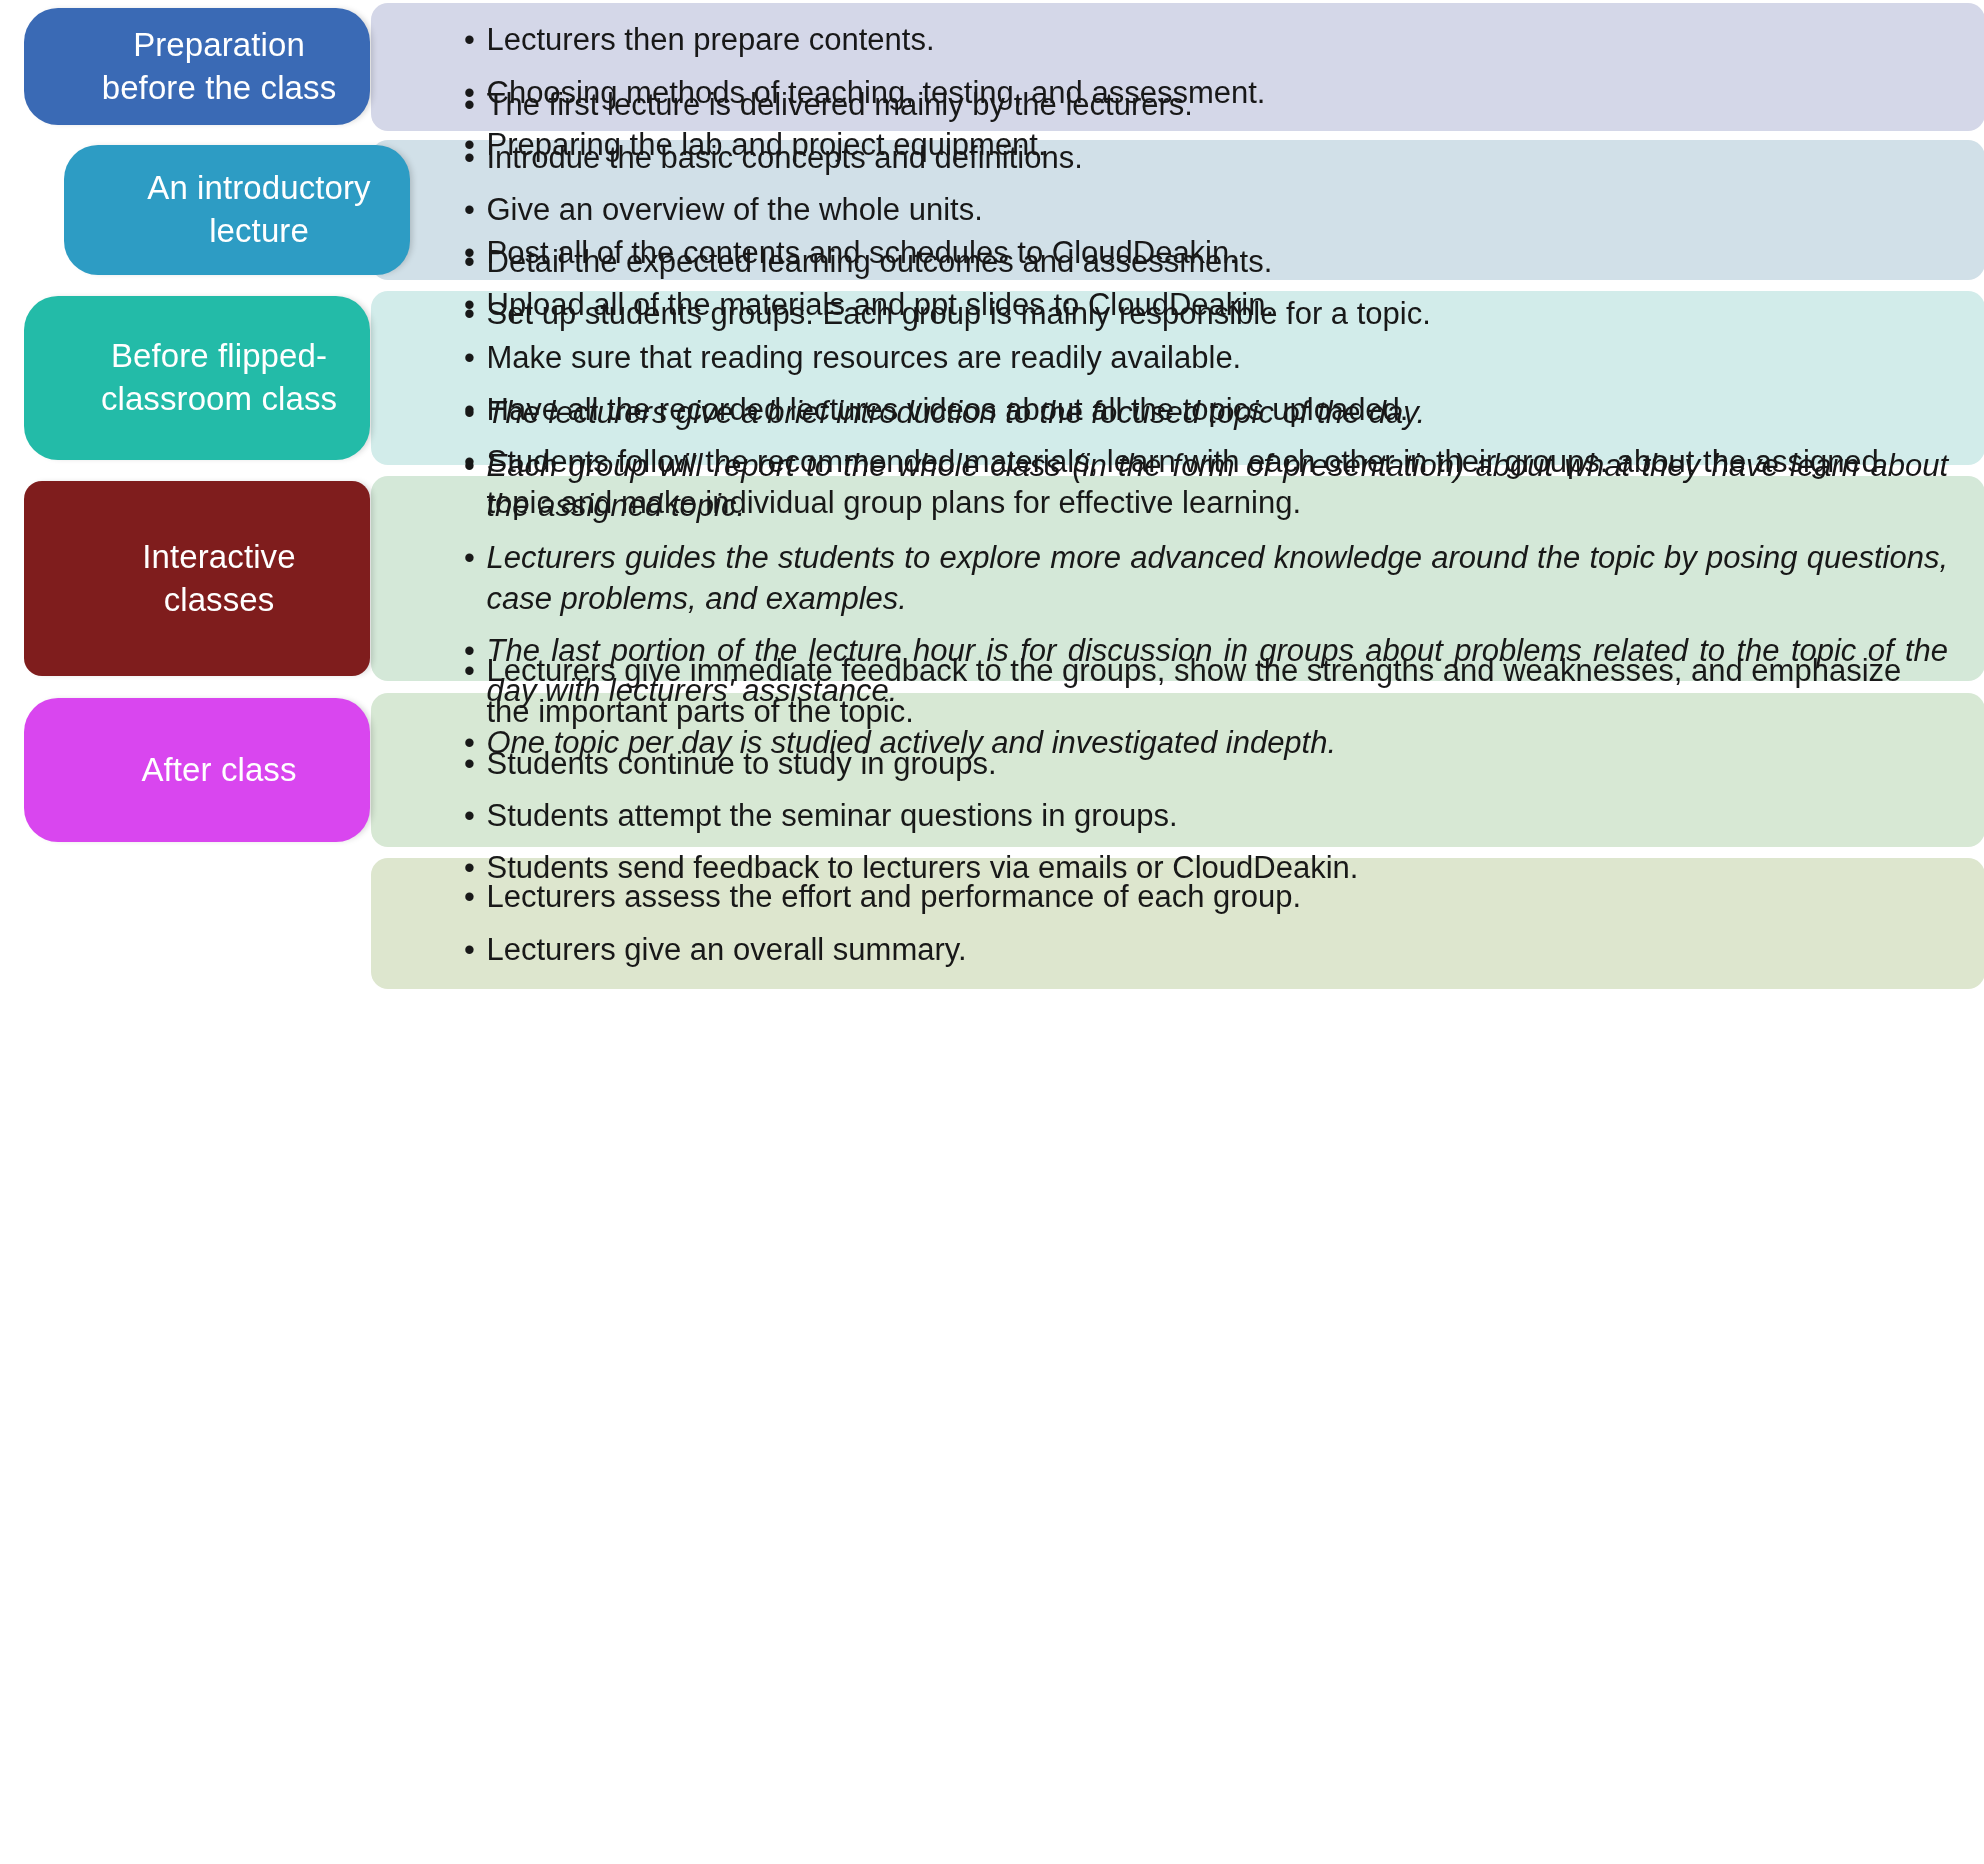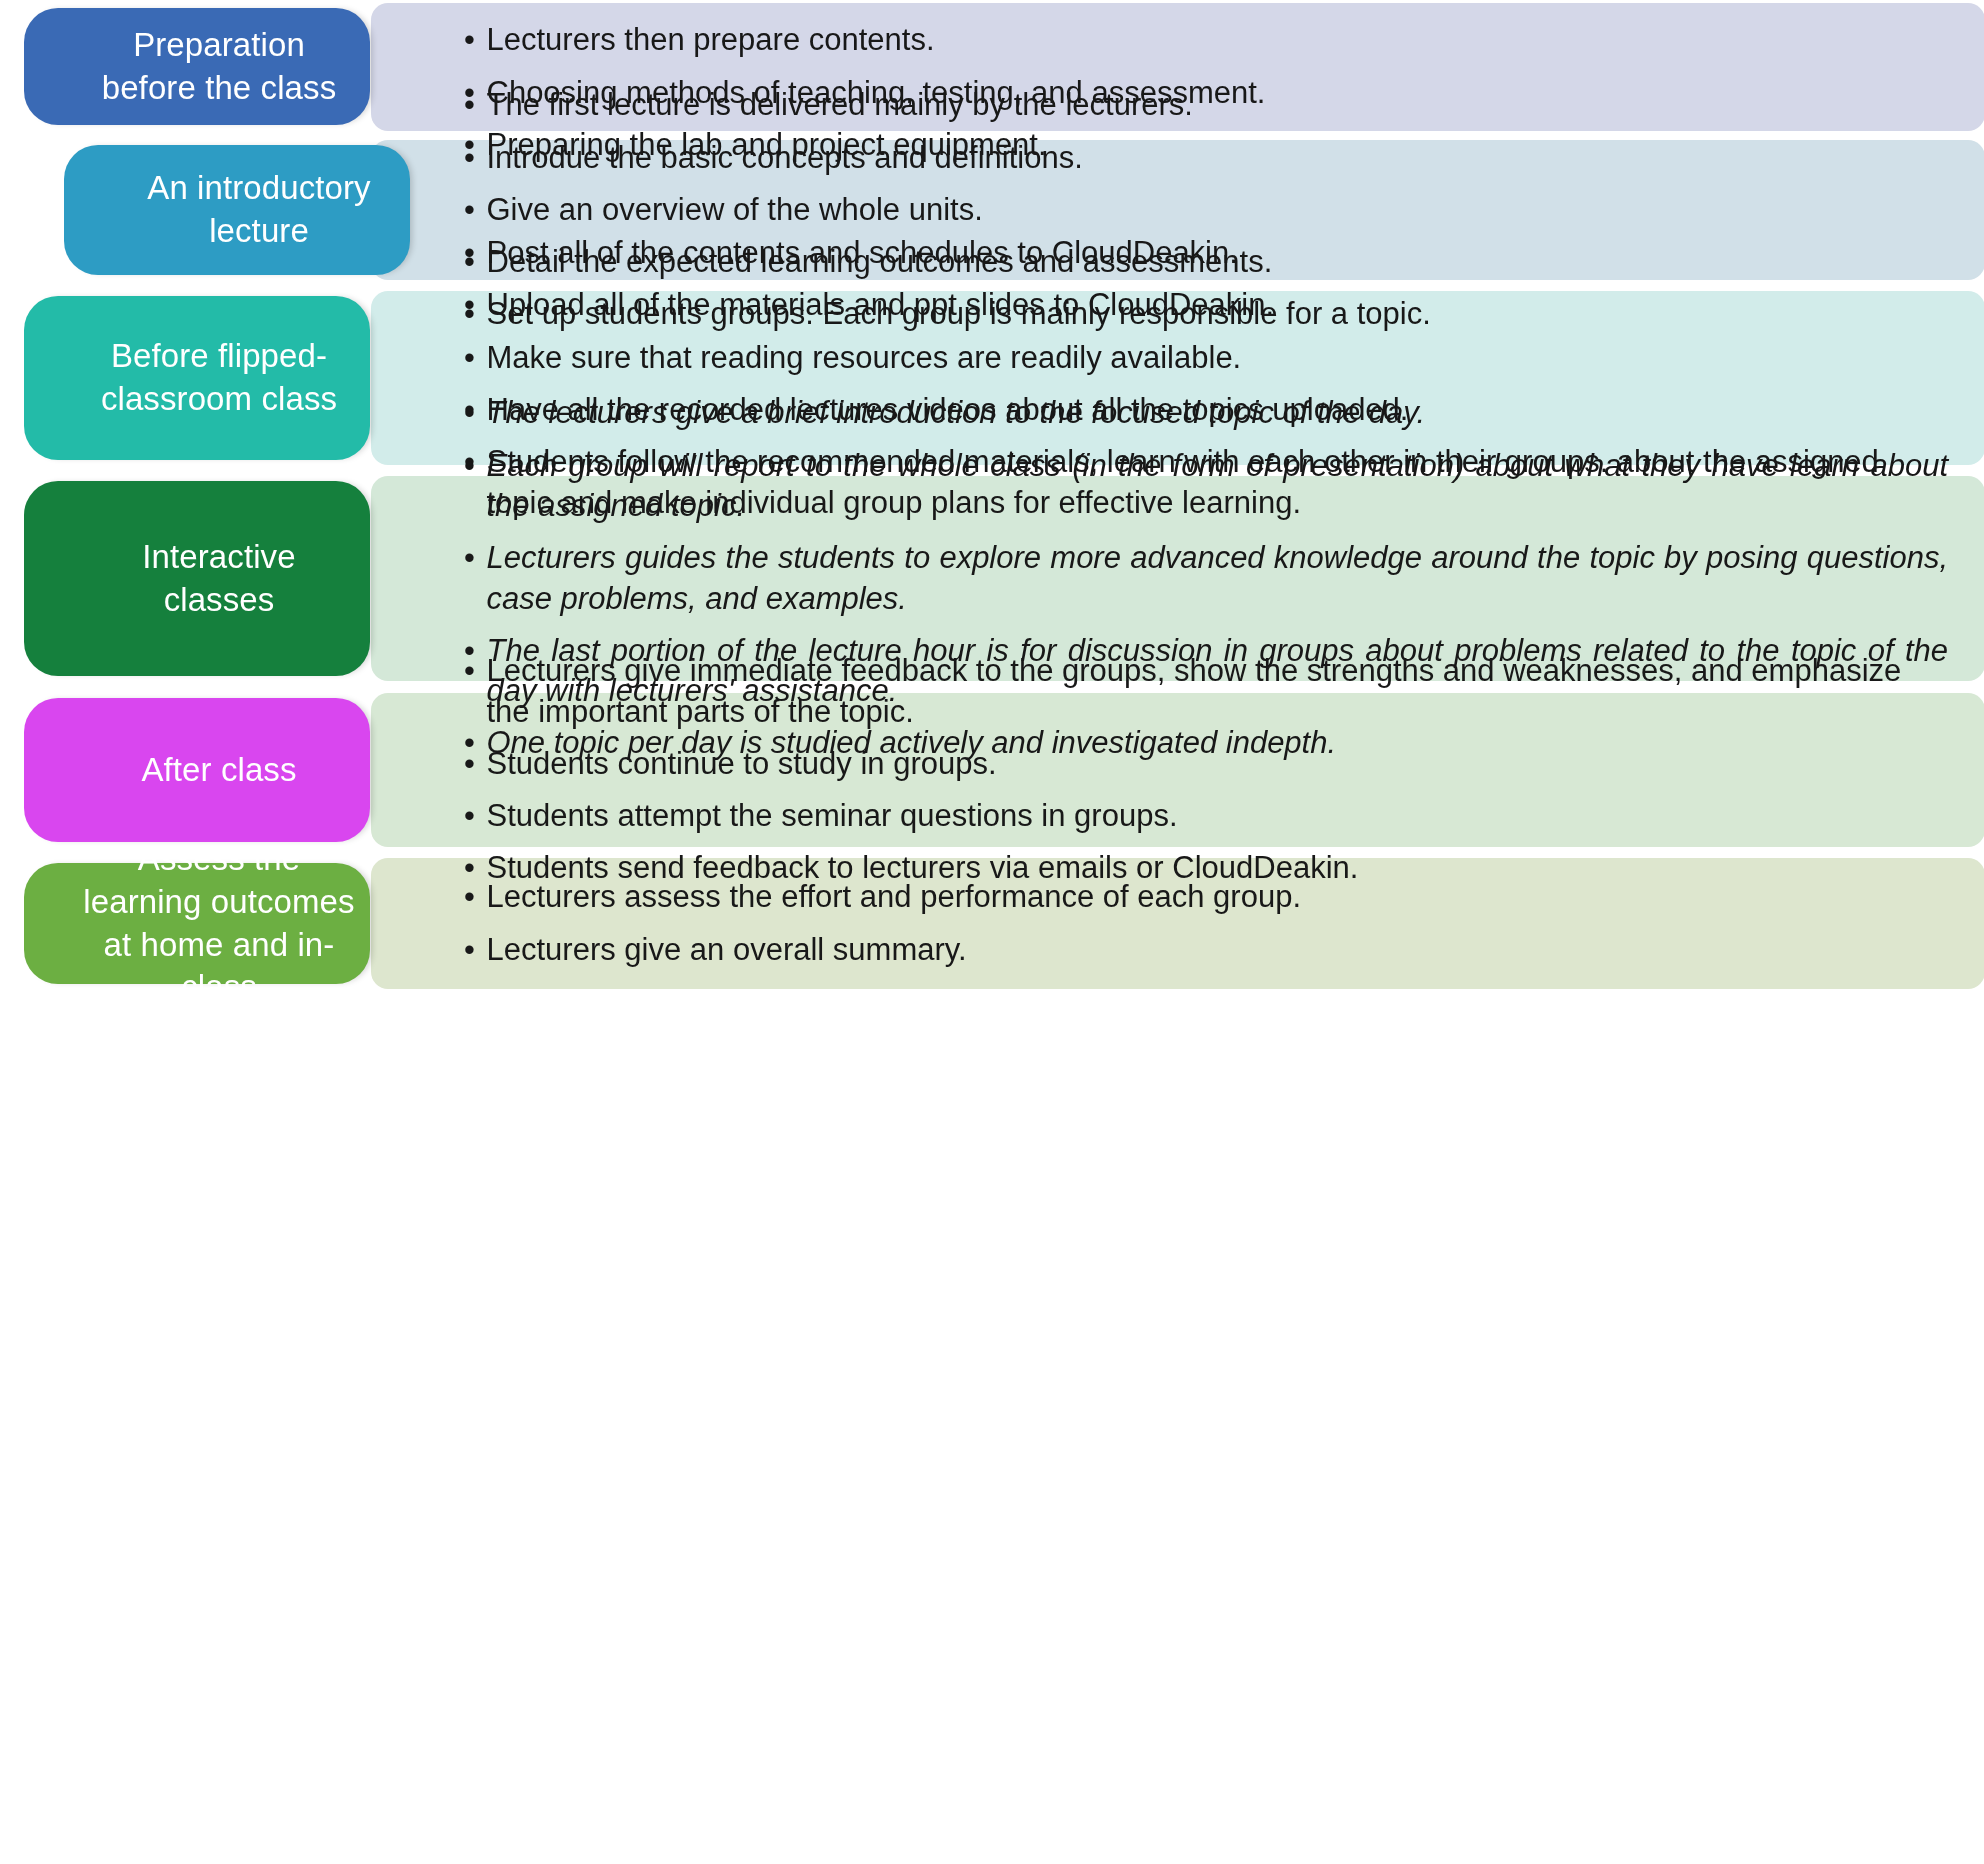--- a/index.html
+++ b/index.html
@@ -141,21 +141,21 @@
         <li><span class="bullet-dot">•</span><span class="txt">Upload all of the materials and ppt slides to CloudDeakin.</span></li>
         <li><span class="bullet-dot">•</span><span class="txt">Make sure that reading resources are readily available.</span></li>
         <li><span class="bullet-dot">•</span><span class="txt">Have all the recorded lectures videos about all the topics uploaded.</span></li>
         <li><span class="bullet-dot">•</span><span class="txt">Students follow the recommended materials, learn with each other in their groups. about the assigned topic and make individual group plans for effective learning.</span></li>
       </ul>
     </div>
   </div>
 
   <div class="row" id="row4">
     <div class="panel" style="background: rgb(212, 232, 216);"></div>
-    <div class="label-box" style="background: #15803d;">
+    <div class="label-box" style="background: #7f1d1d; border-radius: 18px;">
       <div class="label-text">Interactive classes</div>
     </div>
     <div class="bullets">
       <ul class="blist justified">
         <li><span class="bullet-dot">•</span><span class="txt">The lecturers give a brief introduction to the focused topic of the day.</span></li>
         <li><span class="bullet-dot">•</span><span class="txt">Each group will report to the whole class (in the form of presentation) about what they have learn about the assigned topic.</span></li>
         <li><span class="bullet-dot">•</span><span class="txt">Lecturers guides the students to explore more advanced knowledge around the topic by posing questions, case problems, and examples.</span></li>
         <li><span class="bullet-dot">•</span><span class="txt">The last portion of the lecture hour is for discussion in groups about problems related to the topic of the day with lecturers' assistance.</span></li>
         <li><span class="bullet-dot">•</span><span class="txt">One topic per day is studied actively and investigated indepth.</span></li>
       </ul>
@@ -172,23 +172,20 @@
         <li><span class="bullet-dot">•</span><span class="txt">Lecturers give immediate feedback to the groups, show the strengths and weaknesses, and emphasize the important parts of the topic.</span></li>
         <li><span class="bullet-dot">•</span><span class="txt">Students continue to study in groups.</span></li>
         <li><span class="bullet-dot">•</span><span class="txt">Students attempt the seminar questions in groups.</span></li>
         <li><span class="bullet-dot">•</span><span class="txt">Students send feedback to lecturers via emails or CloudDeakin.</span></li>
       </ul>
     </div>
   </div>
 
   <div class="row" id="row6">
     <div class="panel" style="background: rgb(221, 230, 206);"></div>
-    <div class="label-box" style="background: rgb(108, 175, 66);">
-      <div class="label-text">Assess the learning outcomes at home and in-class</div>
-    </div>
     <div class="bullets">
       <ul class="blist">
         <li><span class="bullet-dot">•</span><span class="txt">Lecturers assess the effort and performance of each group.</span></li>
         <li><span class="bullet-dot">•</span><span class="txt">Lecturers give an overall summary.</span></li>
       </ul>
     </div>
   </div>
 
 </div>
 

